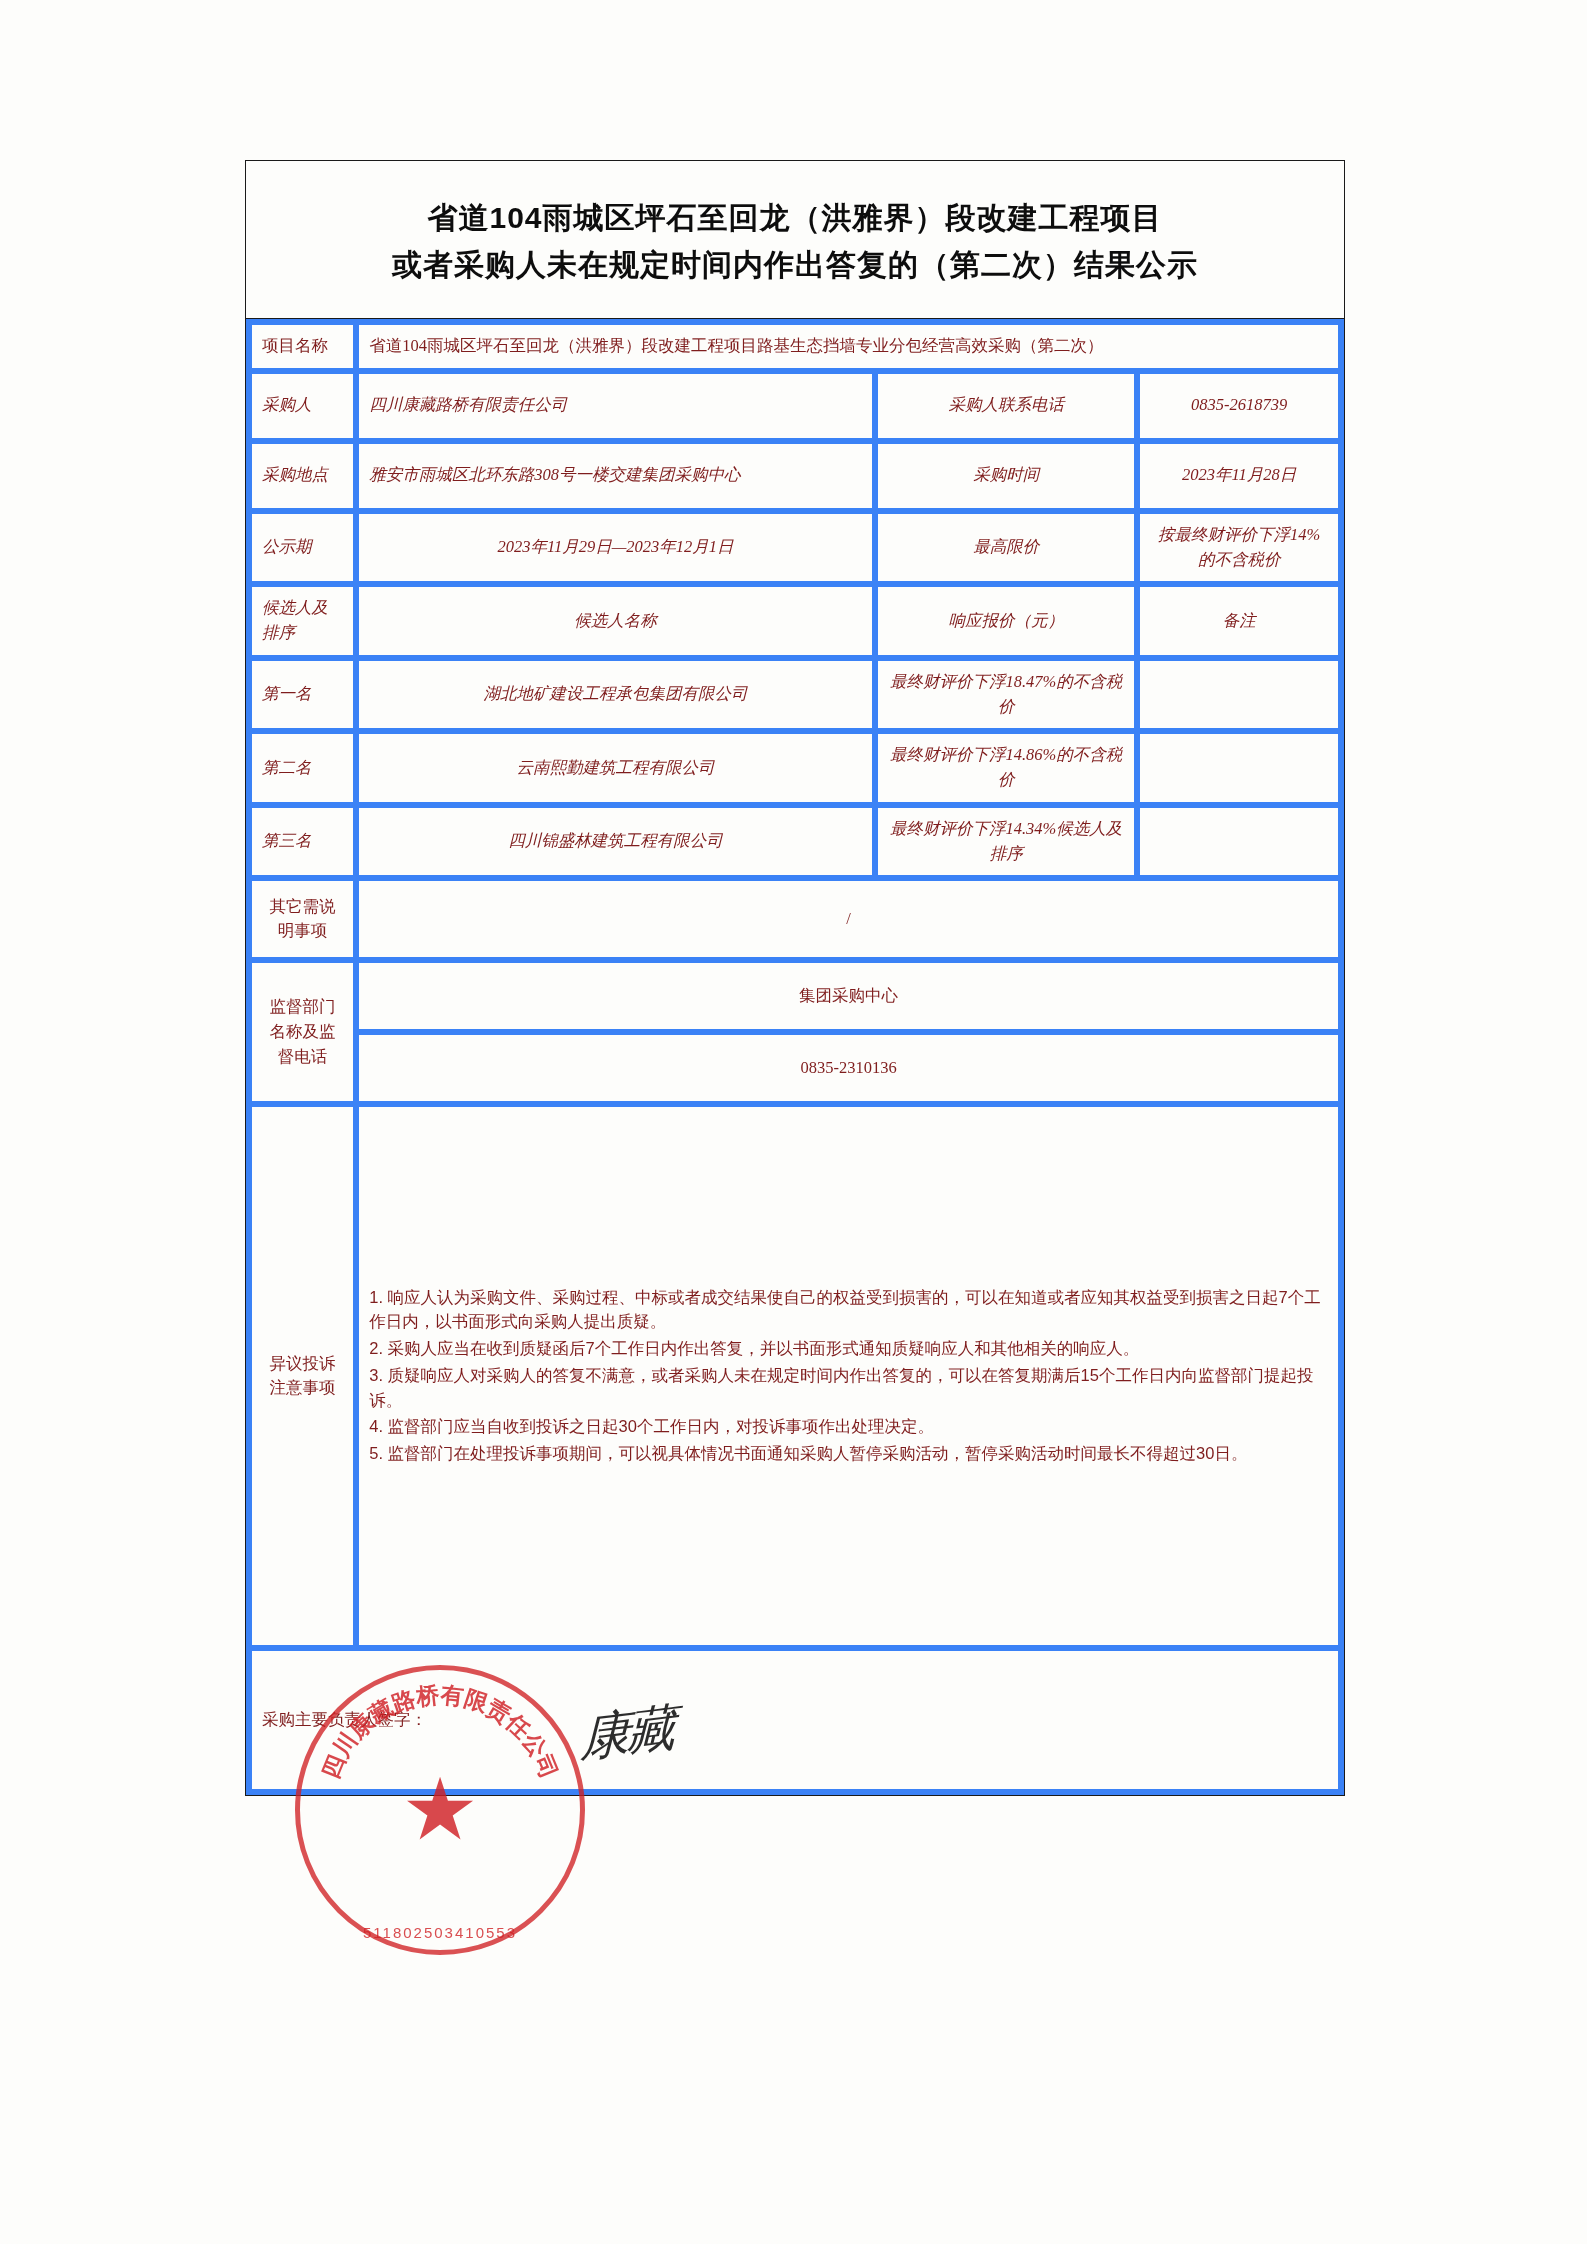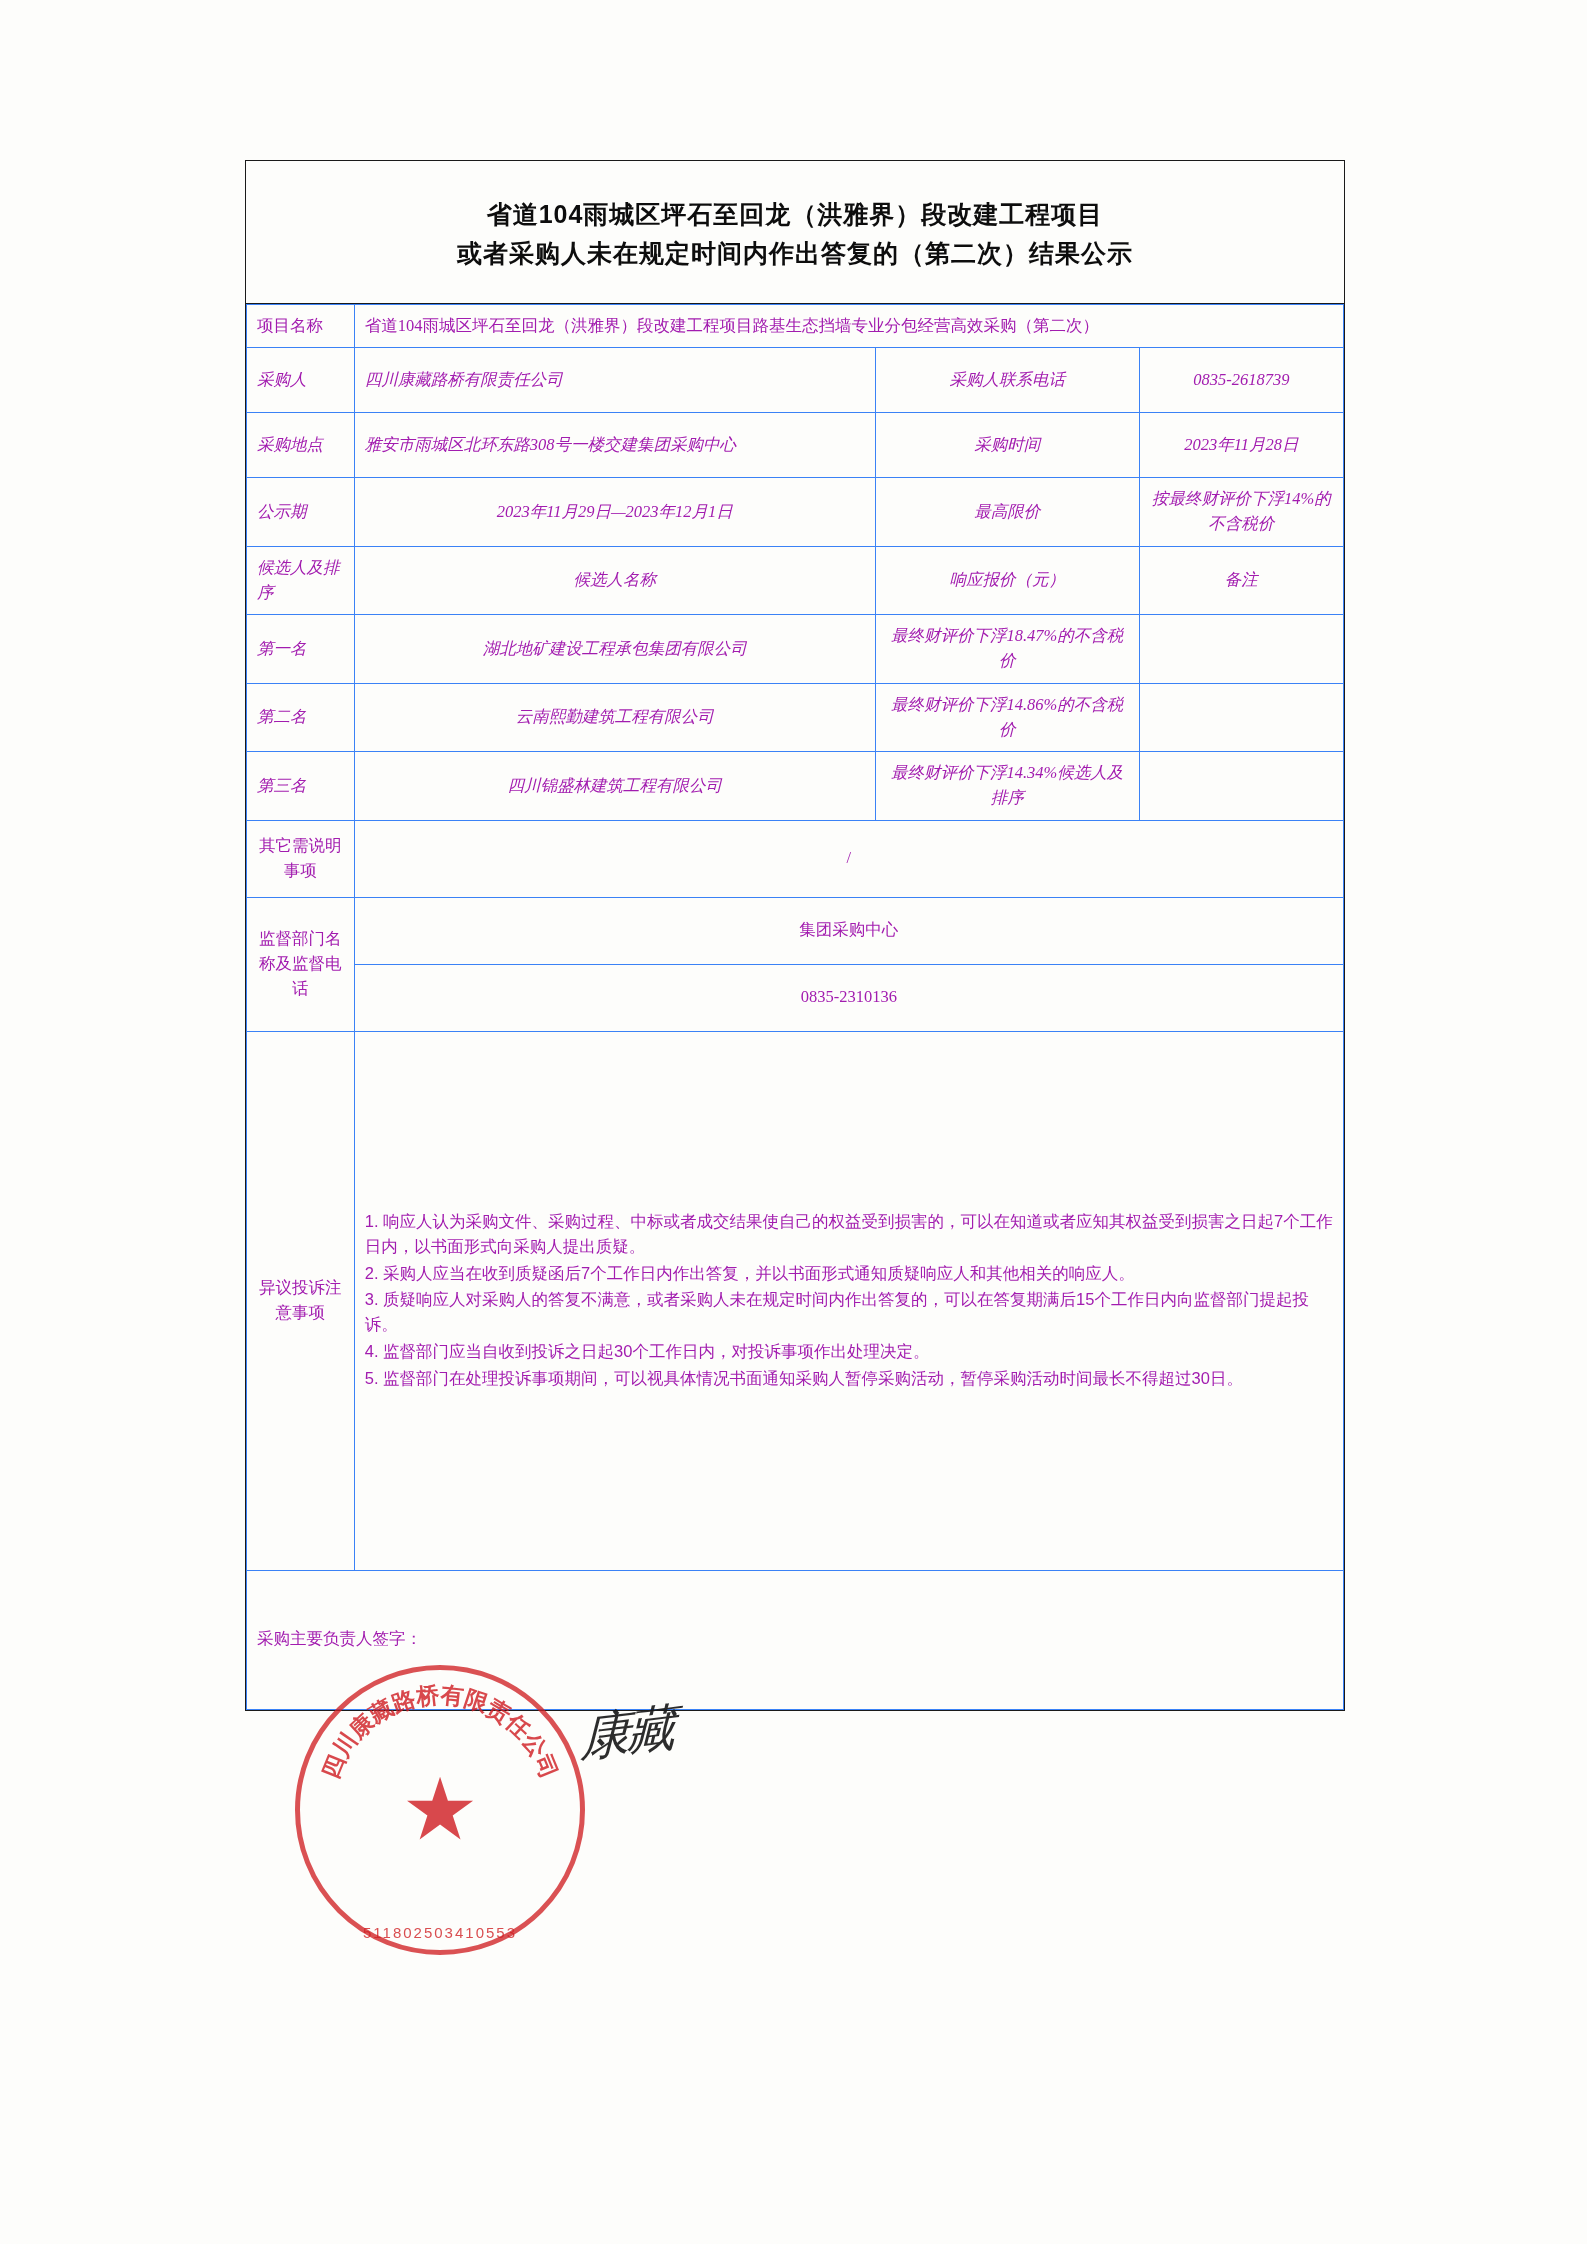--- a/index.html
+++ b/index.html
@@ -31,37 +31,37 @@
     box-sizing: border-box;
   }
   .title-cell {
     border-bottom: 1.5px solid #1a1a1a;
     padding: 34px 20px 30px 20px;
     text-align: center;
   }
   .title-line {
     font-family: "Liberation Sans", "DejaVu Sans", sans-serif;
     font-weight: bold;
-    font-size: 25px;
+    font-size: 30px;
     letter-spacing: 1px;
     line-height: 1.55;
     color: #0d0d0d;
   }
   table.main {
     border-collapse: collapse;
     width: 100%;
     table-layout: fixed;
   }
   table.main td {
-    border: 1px solid #3b82f6;
+    border: 6px solid #3b82f6;
     font-size: 16.5px;
     padding: 9px 10px;
     vertical-align: middle;
     line-height: 1.5;
-    color: #a21caf;
+    color: #7f1d1d;
   }
   .lbl {
     width: 98px;
     text-align: left;
     padding-left: 12px;
     font-size: 16.5px;
     line-height: 1.45;
   }
   .c { text-align: center; }
   .l { text-align: left; padding-left: 16px; }

